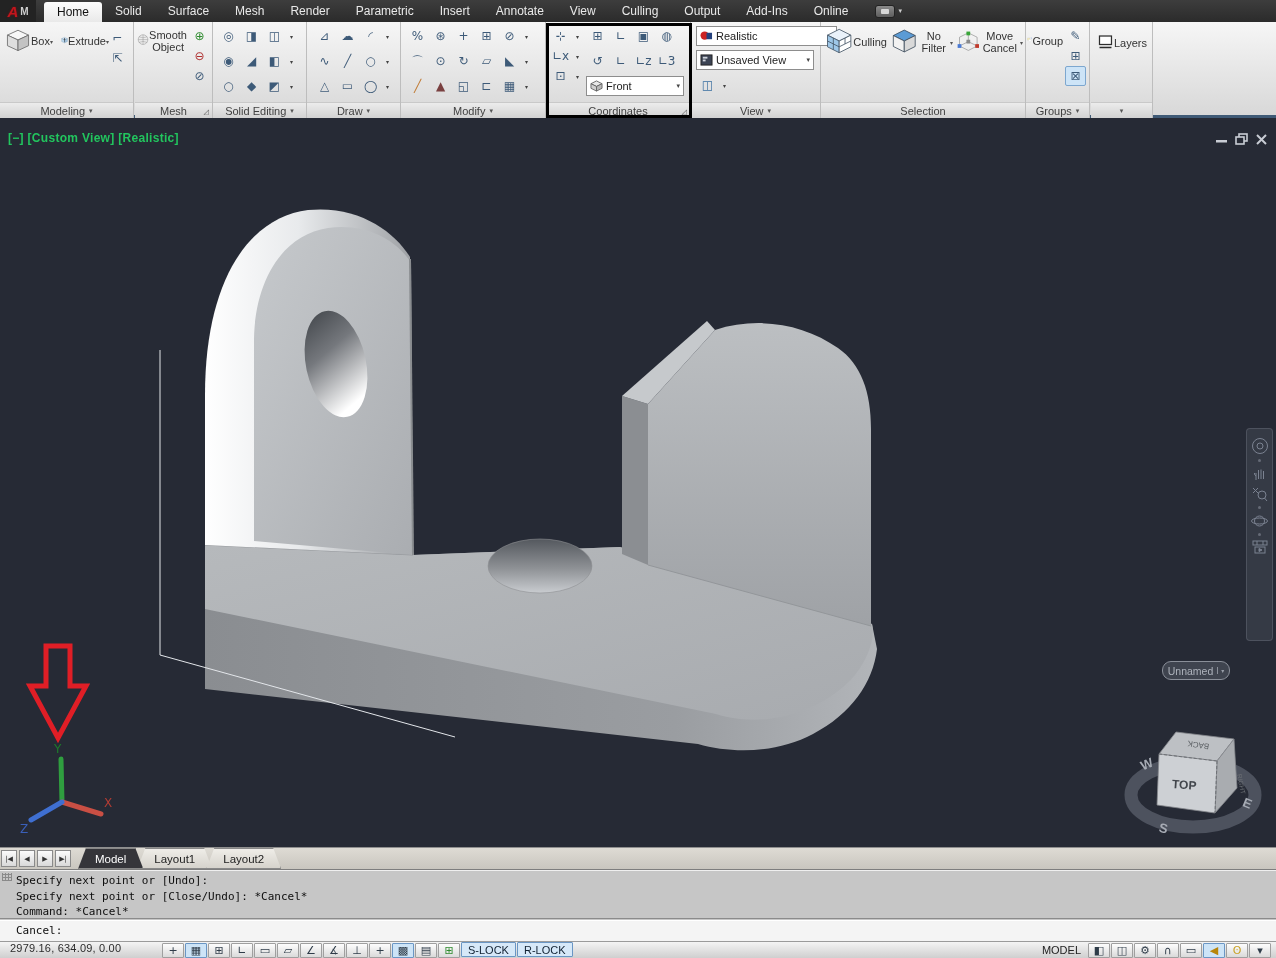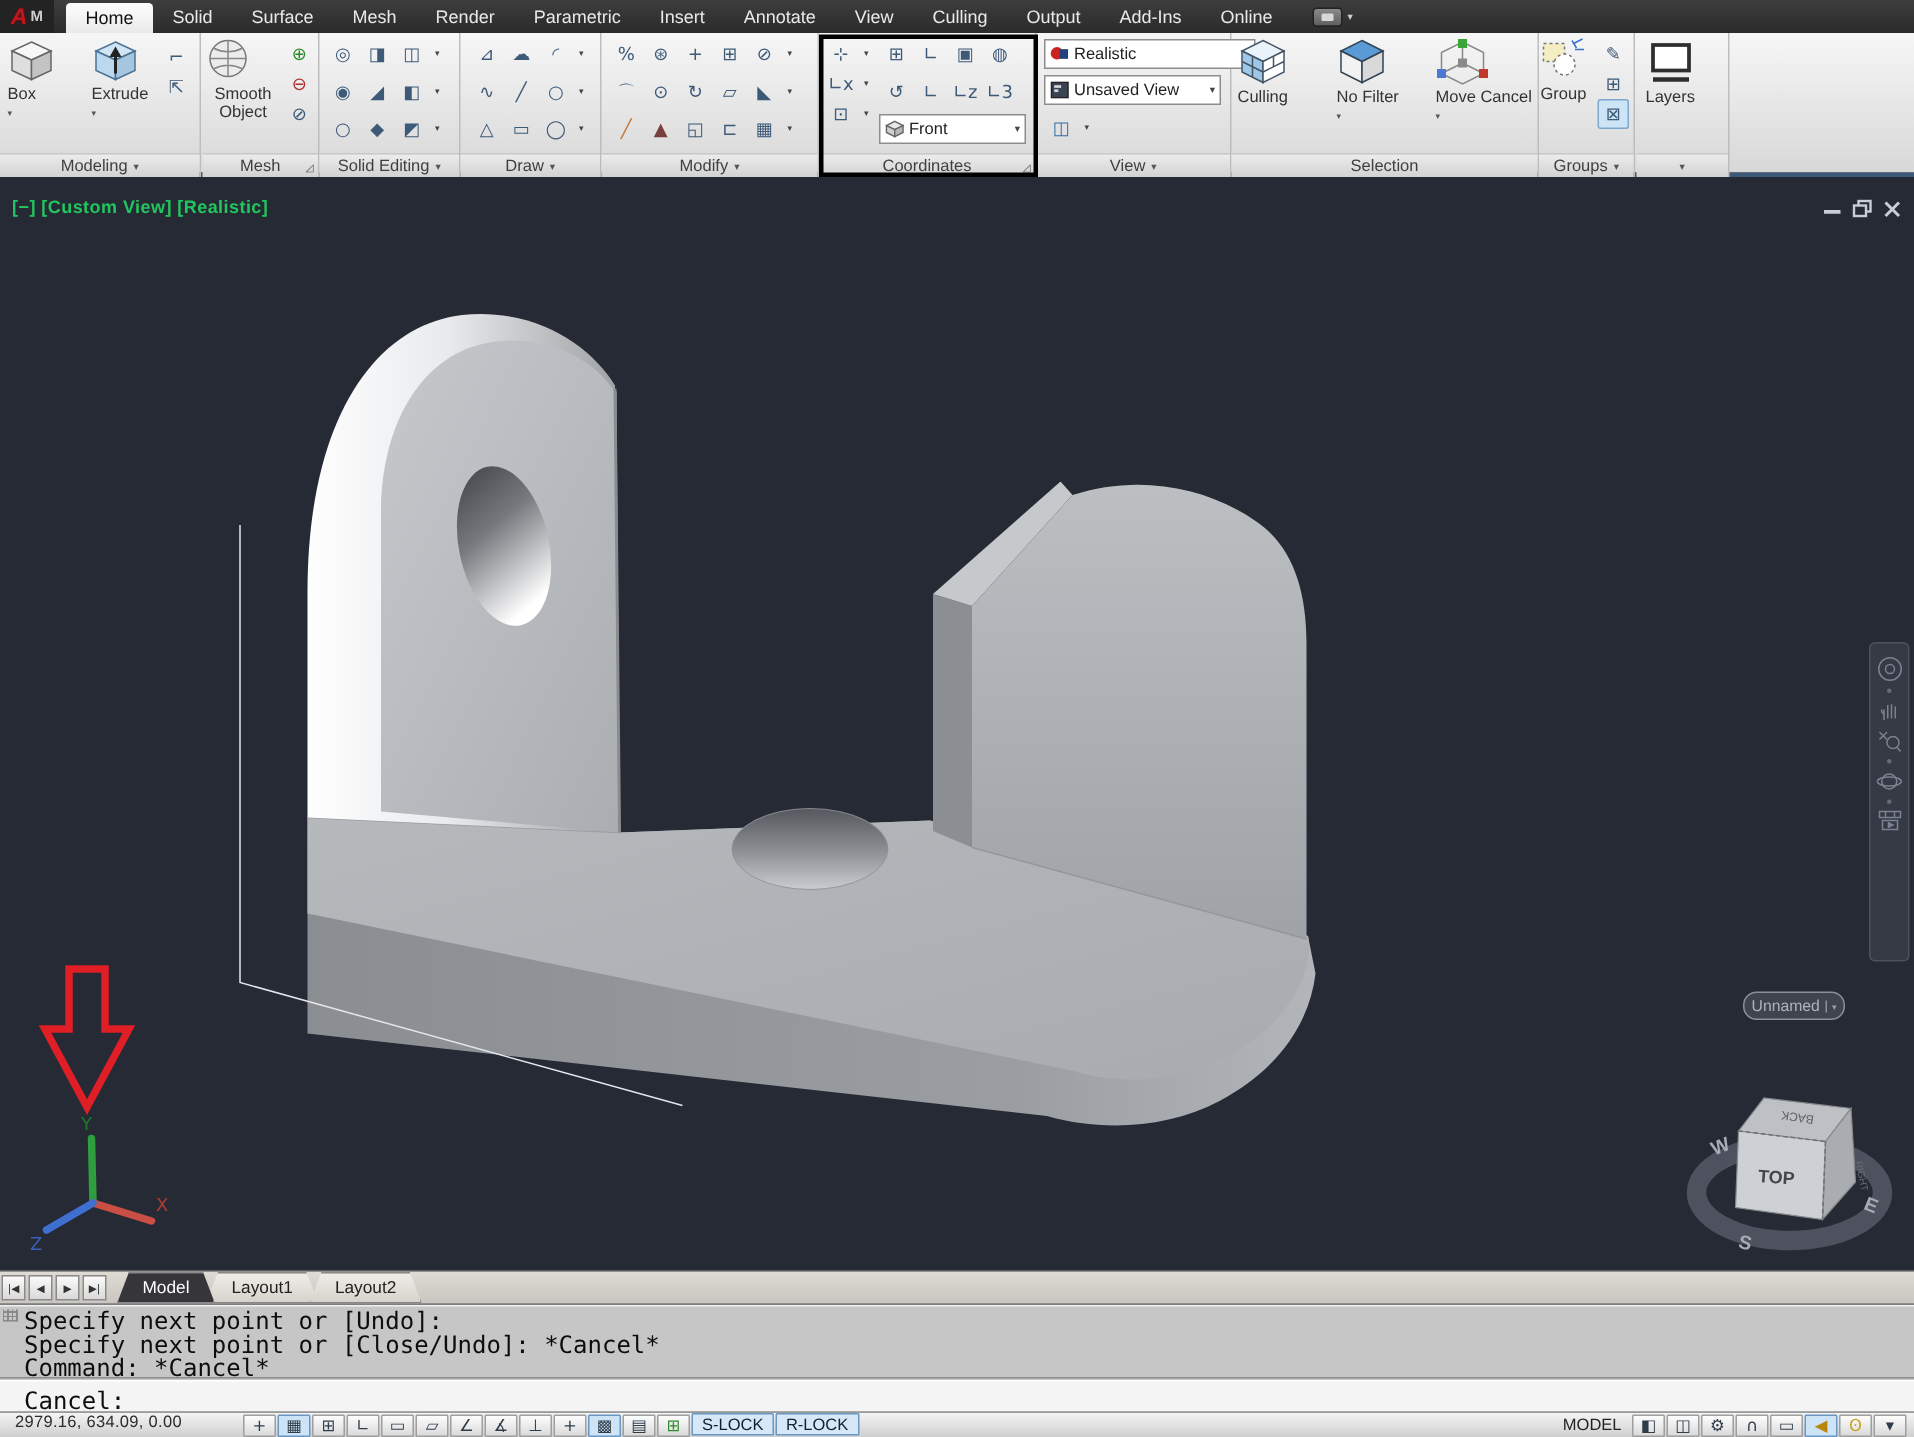--- a/index.html
+++ b/index.html
@@ -18,21 +18,21 @@
   #menu-extra .scr{width:20px;height:13px;background:linear-gradient(#8a8a8a,#5e5e5e);border:1px solid #222;border-radius:3px;display:inline-flex;align-items:center;justify-content:center}
   #menu-extra .scr i{display:block;width:8px;height:5px;background:#d8d8d8;border-radius:1px}
   #menu-extra .car{color:#cfcfcf;font-size:7px}
 
   
   #ribbon{position:absolute;left:0;top:22px;width:1276px;height:96px;background:linear-gradient(#f6f6f6,#d8d8d8);border-bottom:3px solid #3f5a76;z-index:25}
   .panel{position:absolute;top:0;height:96px;border-right:1px solid #bdbdbd}
   .plabel{position:absolute;left:0;right:0;bottom:0;height:16px;display:flex;align-items:center;justify-content:center;gap:4px;font-size:11px;color:#3f3f3f;background:linear-gradient(#ececec,#d2d2d2);border-top:1px solid #c9c9c9}
   .plabel .pcaret,.plabel .plaunch{font-size:7px;color:#555;font-family:"DejaVu Sans",sans-serif}
   .plabel .plaunch{position:absolute;right:3px;bottom:2px}
-  .bigbtn{position:absolute;display:flex;flex-direction:column;align-items:flex-start;font-size:11px;color:#333;line-height:12px;text-align:center;cursor:default}
+  .bigbtn{position:absolute;display:flex;align-items:center;font-size:11px;color:#333;line-height:12px;text-align:center;cursor:default}
   .bigbtn svg{margin-bottom:2px}
   .bigbtn .bcaret{font-size:6px;color:#555;margin-top:1px;font-family:"DejaVu Sans",sans-serif}
   .prow{position:absolute;display:flex;align-items:center}
   .ri{position:relative;display:inline-flex;width:21px;height:20px;align-items:center;justify-content:center;font-family:"DejaVu Sans",sans-serif;font-size:12px;color:#3d5a78;border:1px solid transparent;border-radius:2px;margin:0 1px;cursor:default}
   .ri.has-caret{margin-right:10px}
   .ri .caret{position:absolute;right:-9px;top:50%;transform:translateY(-50%);font-size:6px;color:#444}
   .ri.pressed{background:#cde4f7;border-color:#7da7cf}
   .combo{display:flex;align-items:center;background:#fff;border:1px solid #8d8d8d;height:20px;font-size:11px;color:#222;padding:0 3px;gap:3px}
   .combo .cv{flex:1;white-space:nowrap;overflow:hidden}
   .combo .dd{font-size:7px;color:#444;font-family:"DejaVu Sans",sans-serif}
@@ -47,21 +47,21 @@
   #unnamed-pill .dd{font-size:6px;color:#9aa0aa;border-left:1px solid #8a8f99;padding-left:3px}
 
   
   #layoutbar{position:absolute;left:0;top:847px;width:1276px;height:22px;background:linear-gradient(#dedbd4,#c9c6bf);border-top:1px solid #8f8f8f;display:flex;align-items:stretch;font-size:11.5px;color:#222;z-index:20}
   .lnav{width:16px;margin:2px 1px;border:1px solid #8a8a8a;background:linear-gradient(#fbfbfb,#d9d9d9);display:flex;align-items:center;justify-content:center;font-size:7px;color:#333;font-family:"DejaVu Sans",sans-serif}
   #ltabs{display:flex;align-items:stretch;margin-left:6px}
   #ltabs .ltab{display:flex;align-items:center;padding:0 16px;clip-path:polygon(8px 0,calc(100% - 8px) 0,100% 100%,0 100%);background:linear-gradient(#efede8,#d6d3cc);border:1px solid #888;margin-right:-6px}
   #ltabs .ltab.active{background:#35353a;color:#fff;z-index:2}
 
   
-  #cmd{position:absolute;left:0;top:869px;width:1276px;height:72px;background:#c6c6c6;border-top:1px solid #7e7e7e;font-family:"DejaVu Sans Mono","Liberation Mono",monospace;font-size:16px;color:#0d0d0d;z-index:20}
+  #cmd{position:absolute;left:0;top:869px;width:1276px;height:72px;background:#c6c6c6;border-top:1px solid #7e7e7e;font-family:"DejaVu Sans Mono","Liberation Mono",monospace;font-size:11px;color:#0d0d0d;z-index:20}
   #cmd-grip{position:absolute;left:2px;top:3px;width:10px;height:8px;background-image:repeating-linear-gradient(90deg,#8a8a8a 0 1px,transparent 1px 3px),repeating-linear-gradient(0deg,#8a8a8a 0 1px,transparent 1px 3px)}
   #cmd-hist{position:absolute;left:0;top:0;right:0;height:49px;padding:3px 6px 0 16px;line-height:15.5px;border-bottom:1px solid #8b8b8b;box-shadow:0 1px 0 #efefef inset}
   #cmd-prompt-row{position:absolute;left:0;bottom:0;right:0;height:21px;background:#f4f4f4;border-top:1px solid #fff;padding:3px 6px 0 16px}
 
   
   #statusbar{position:absolute;left:0;top:941px;width:1276px;height:17px;background:linear-gradient(#f4f4f4,#cfcfcf);border-top:1px solid #9b9b9b;display:flex;font-size:11px;color:#2c2c2c;z-index:30}
   #coords{width:162px;padding-left:10px;letter-spacing:.2px}
   .si{width:22px;height:15px;display:inline-flex;align-items:center;justify-content:center;font-family:"DejaVu Sans",sans-serif;font-size:11px;color:#2f3c49;border:1px solid #9f9f9f;background:linear-gradient(#fdfdfd,#dadada);margin-right:1px;border-radius:1px}
   .si.pressed{background:#cde4f7;border-color:#6a96c4}
   .lockbtn{height:15px;padding:0 6px;display:inline-flex;align-items:center;border:1px solid #6a96c4;background:#d6e8f8;margin-right:1px;border-radius:1px;color:#123}

